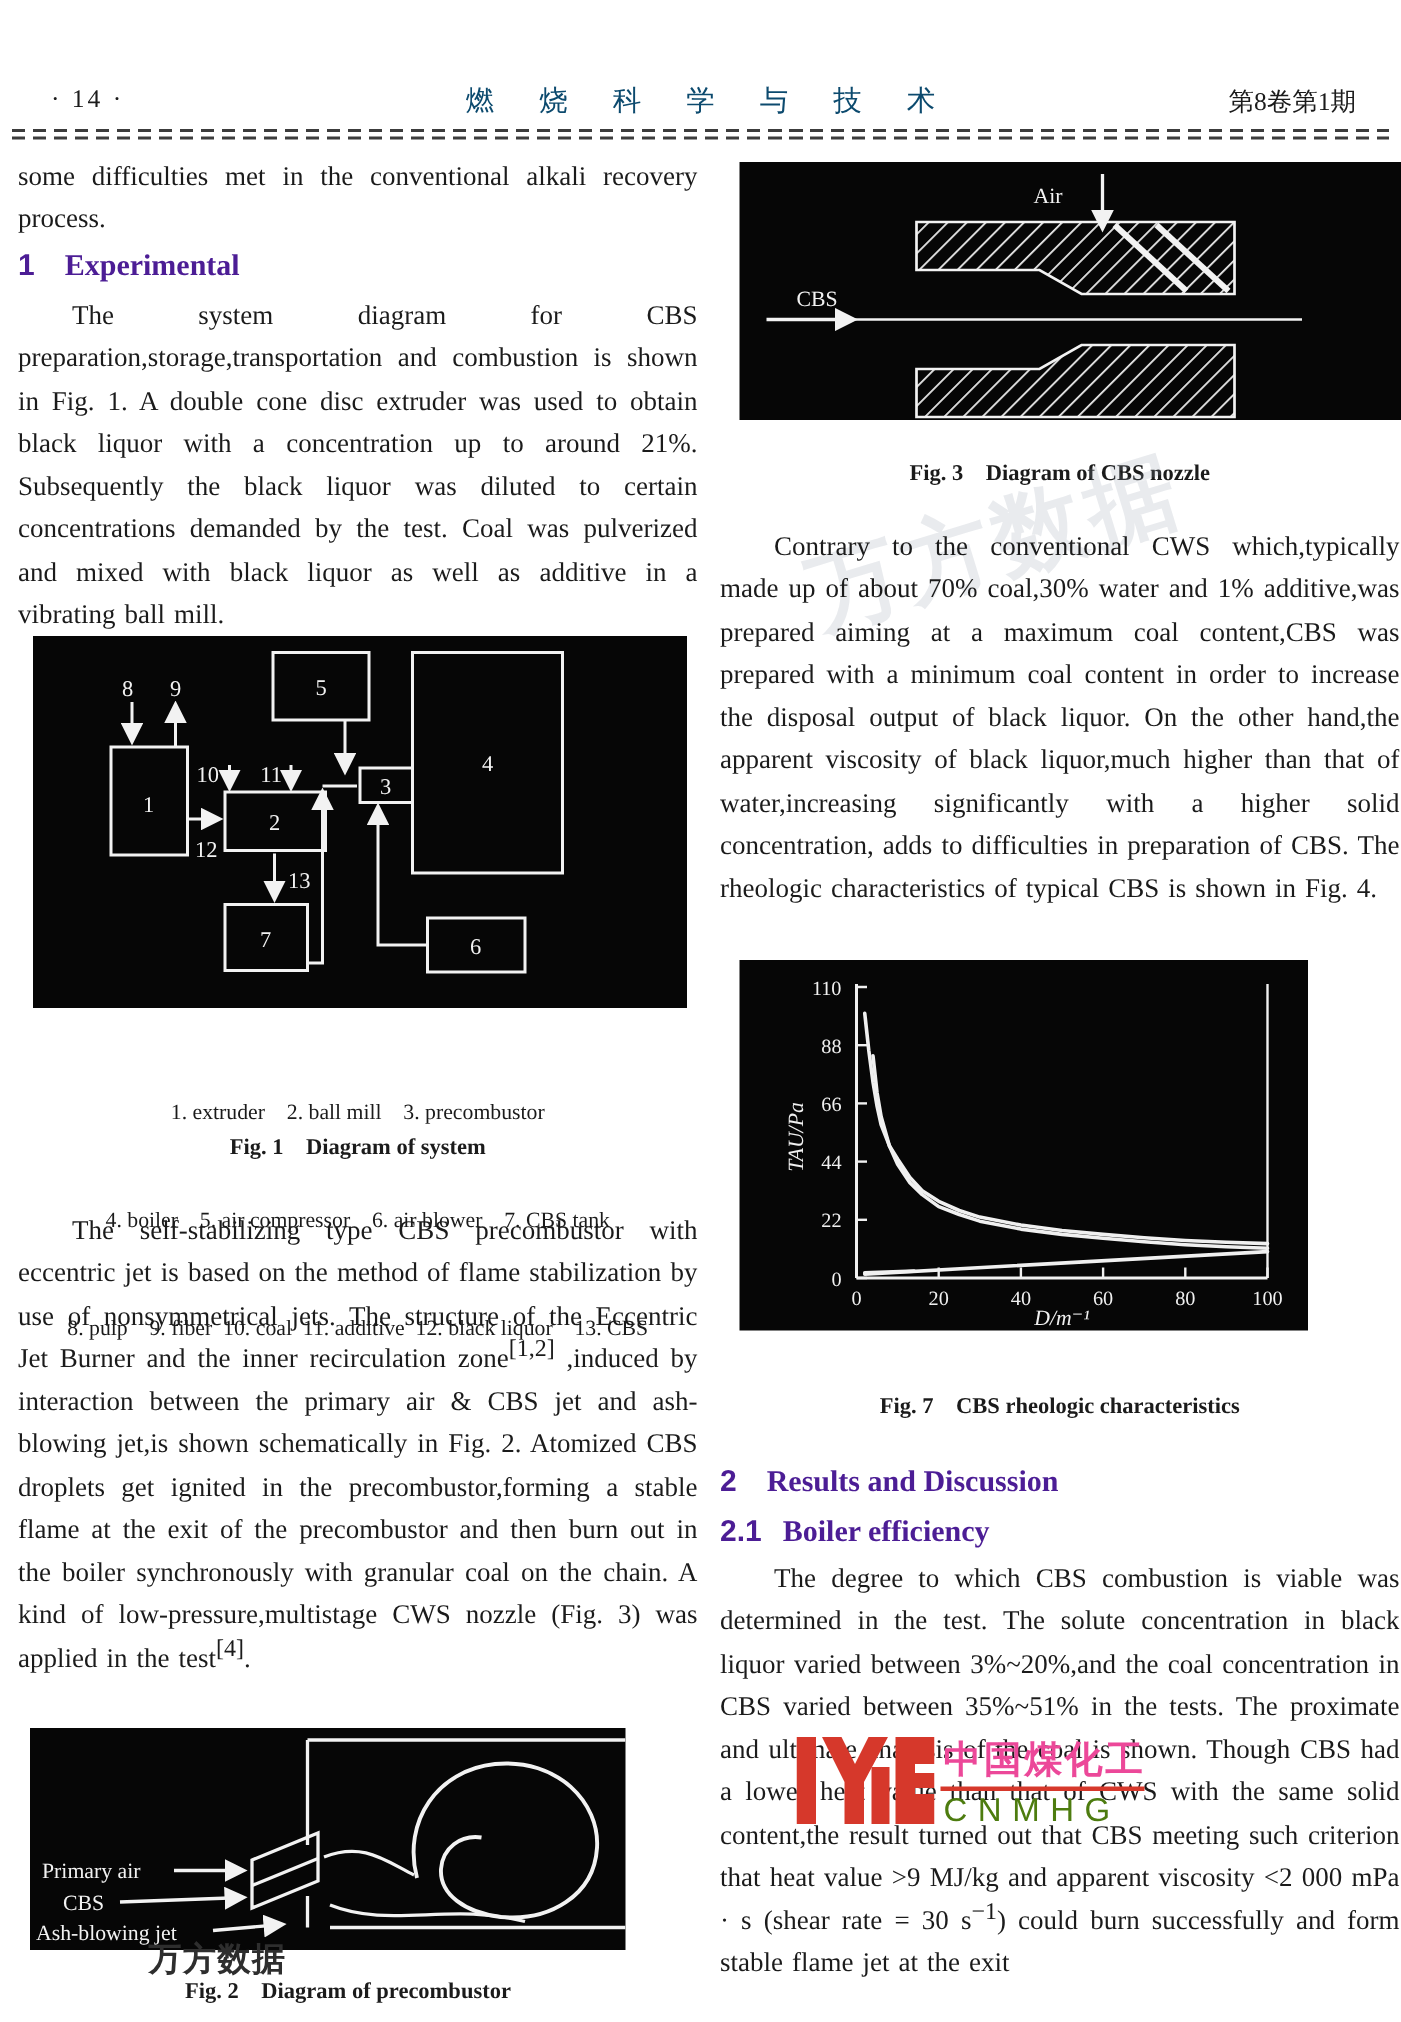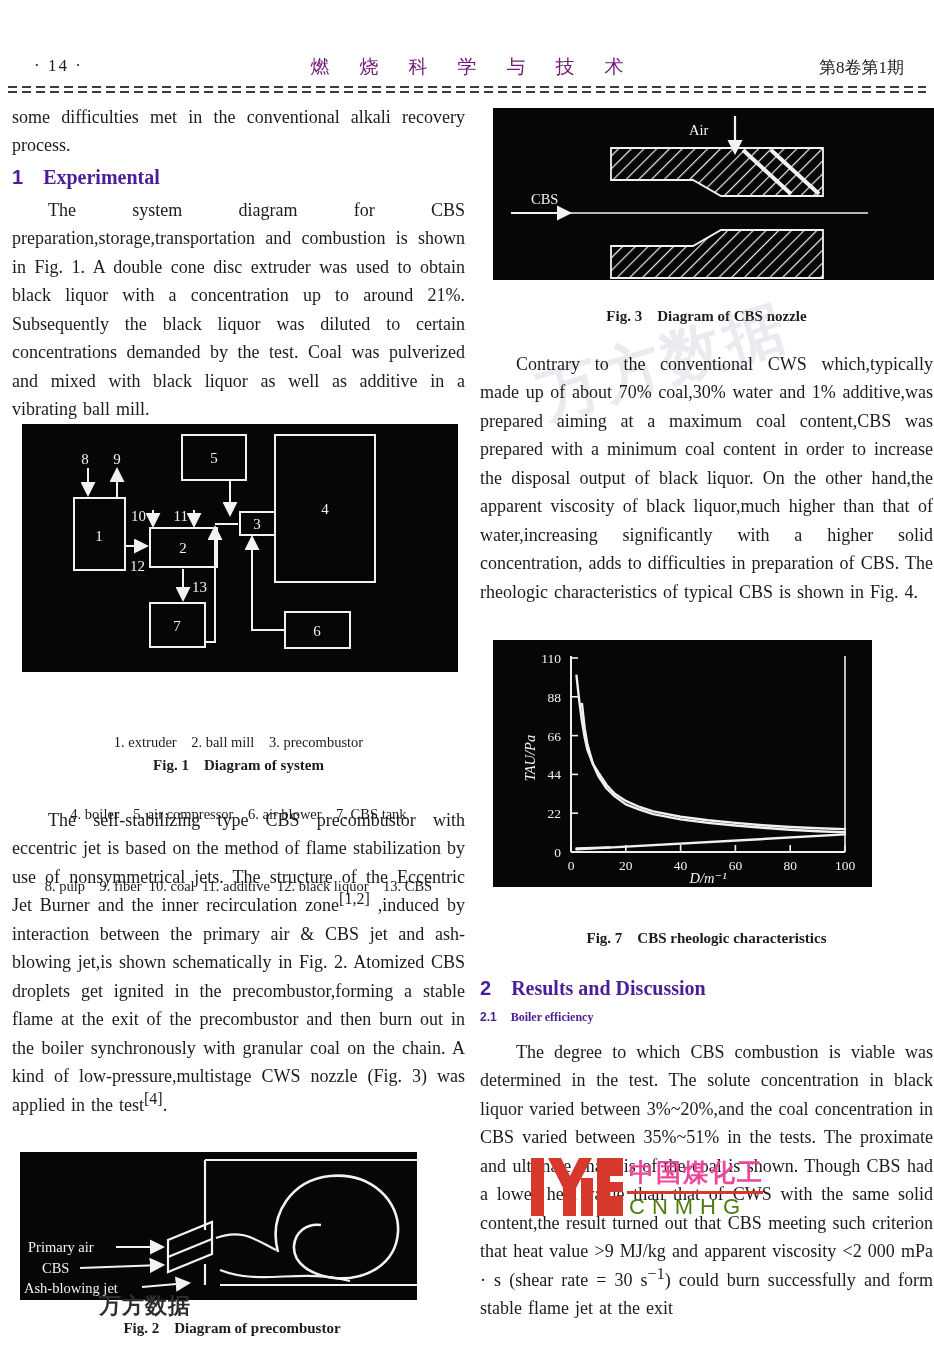--- a/index.html
+++ b/index.html
@@ -1,36 +1,36 @@
 <!DOCTYPE html>
 <html><head>
 <meta charset="utf-8">
 <style>
   html,body{margin:0;padding:0;background:#e8e8e8;}
   .page{position:relative;width:934px;height:1348px;background:#ffffff;overflow:hidden;
         font-family:"Liberation Serif","DejaVu Serif",serif;color:#1b1b1b;}
   
   .hdr-pagenum{position:absolute;left:34px;top:56px;font-size:17px;letter-spacing:2px;}
   .hdr-title{position:absolute;left:0;right:0;top:54px;text-align:center;font-size:19px;
-             letter-spacing:30px;text-indent:30px;color:#701a75;}
+             letter-spacing:30px;text-indent:30px;color:#0c4a6e;}
   .hdr-issue{position:absolute;right:30px;top:56px;font-size:17px;}
   .hdr-rule{position:absolute;left:8px;right:8px;top:86px;height:7px;
     background-image:
       repeating-linear-gradient(90deg,#3c3c3c 0 9px,transparent 9px 14px),
       repeating-linear-gradient(90deg,#3c3c3c 0 9px,transparent 9px 14px);
     background-size:100% 2px,100% 2px;background-position:0 0,0 5px;background-repeat:no-repeat;}
   
   .para{position:absolute;font-size:18px;line-height:28.45px;text-align:justify;
         word-spacing:1.5px;overflow:hidden;}
   .para.indent{text-indent:2em;}
   sup{font-size:16px;line-height:0;}
   .sec-head{position:absolute;font-weight:bold;font-size:20px;color:#4c1d95;}
   .sec-head .num{font-family:"Liberation Sans","DejaVu Sans",sans-serif;font-weight:600;
                  margin-right:20px;}
-  .sec-head.sub{font-size:12px;}
+  .sec-head.sub{font-size:20px;}
   .sec-head.sub .num{margin-right:14px;}
   .figbox{position:absolute;background:#060606;}
   .caption{position:absolute;font-weight:bold;font-size:15px;text-align:center;white-space:pre;}
   .legend{position:absolute;font-size:14.5px;line-height:24px;text-align:center;white-space:pre;}
   svg text{font-family:"Liberation Serif","DejaVu Serif",serif;}
   
   .ghost-wm{position:absolute;left:536px;top:322px;transform:rotate(-17deg);
             font-size:60px;font-weight:bold;color:rgba(145,155,170,0.20);
             font-family:"Liberation Sans","DejaVu Sans",sans-serif;letter-spacing:4px;}
   .wanfang{position:absolute;left:99px;top:1291px;font-size:22px;font-weight:bold;color:#2e2e2e;

